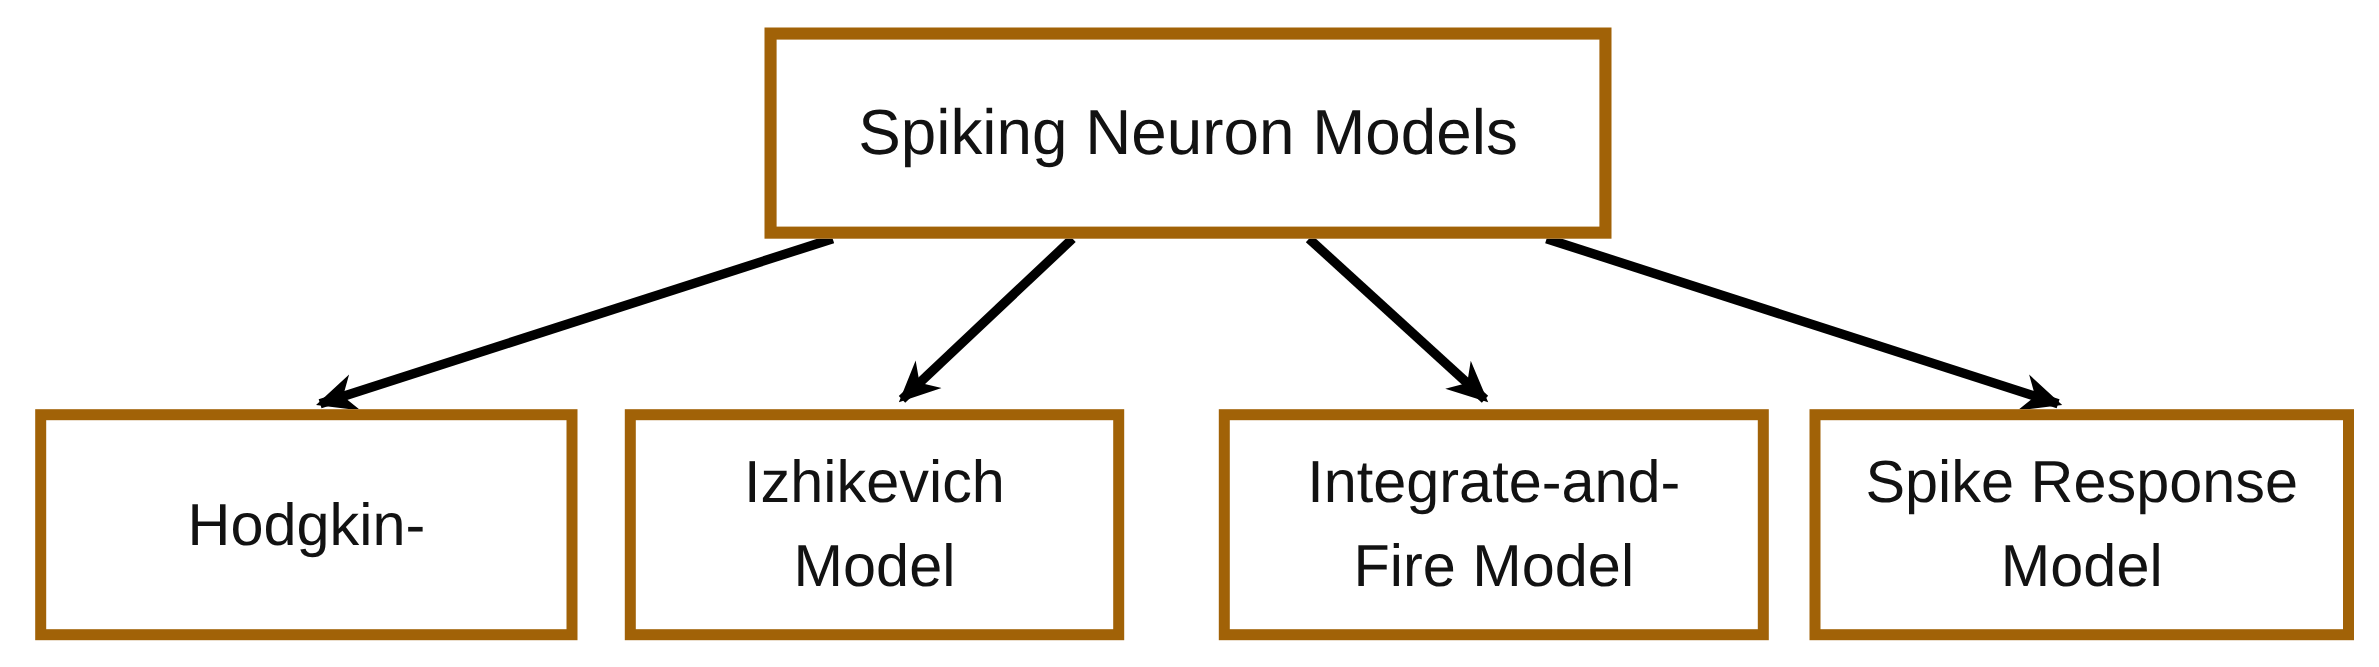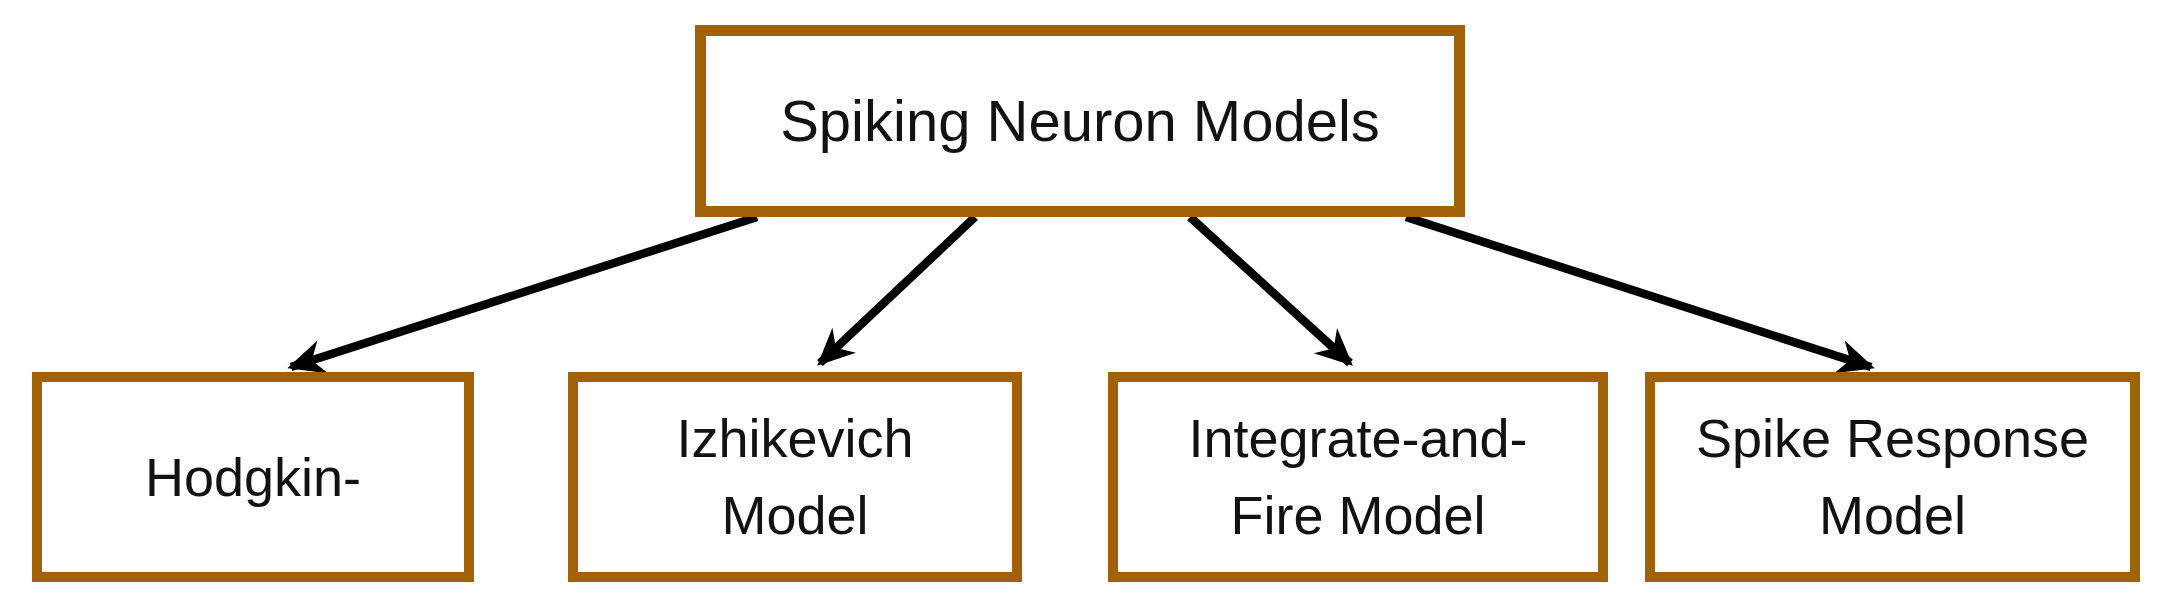--- a/index.html
+++ b/index.html
@@ -46,21 +46,21 @@
     width: 770px;
     height: 192px;
     font-size: 58px;
     border-width: 11px;
   }
   .node-child {
     top: 372px;
     height: 210px;
     font-size: 54px;
   }
-  .node-child-1 { left: 32px;   width: 442px; align-items: center; }
+  .node-child-1 { left: 32px;   width: 493px; align-items: center; }
   .node-child-2 { left: 568px;  width: 454px; }
   .node-child-3 { left: 1108px; width: 500px; }
   .node-child-4 { left: 1645px; width: 495px; align-items: center; }
   .edge {
     stroke: #000000;
     stroke-width: 8.5;
     fill: none;
   }
 </style>
 </head>

